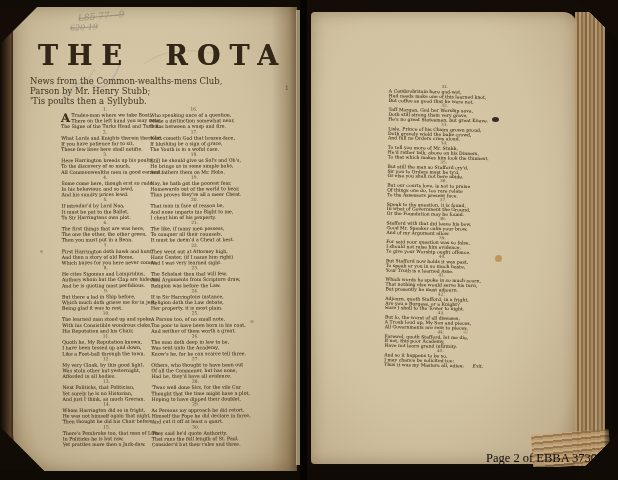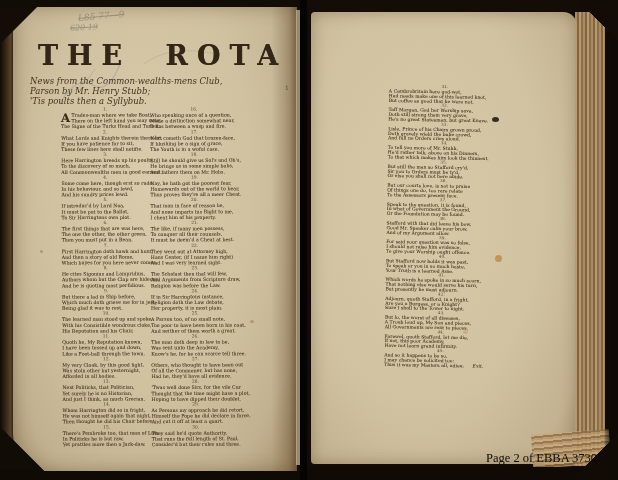--- a/index.html
+++ b/index.html
@@ -47,21 +47,21 @@
   .pencil{position:absolute;color:#8e8472;font-size:9px;font-style:italic;opacity:.8;
           text-decoration:line-through;white-space:nowrap;}
   .scribble{position:absolute;opacity:.45;}
   .marginal{position:absolute;font-size:6px;color:#5a4833;}
   .stain{position:absolute;border-radius:50%;}
   
   .title-block{position:absolute;left:30px;top:40px;width:258px;color:#332616;}
   .main-title{font-size:27px;font-weight:bold;letter-spacing:9px;word-spacing:16px;
               text-indent:8px;white-space:nowrap;text-shadow:0 0 .6px rgba(51,38,22,.7);}
   .or-line{font-size:11px;letter-spacing:3px;margin-top:3px;font-weight:bold;}
-  .subtitle{font-style:italic;font-size:8.5px;line-height:10px;margin-top:5px;color:#43311d;}
+  .subtitle{font-size:8.5px;line-height:10px;margin-top:5px;color:#43311d;}
   
   .col{position:absolute;transform-origin:top left;color:#4b3a26;}
   .col-l1{left:61px;top:107px;width:142px;transform:rotate(-.3deg) scale(.62);}
   .col-l2{left:150px;top:107px;width:142px;transform:rotate(-.3deg) scale(.62);}
   .col-r {left:389px;top:84px;width:187px;transform:rotate(1deg) scale(.6);}
   .stanza{margin:0;}
   .snum{text-align:center;font-size:7px;line-height:9px;color:#53402a;}
   .col-r .snum{line-height:7.9px;}
   .vline{font-size:7.5px;line-height:9.2px;white-space:nowrap;letter-spacing:.1px;
          text-shadow:0 0 .5px rgba(75,58,38,.55);}

